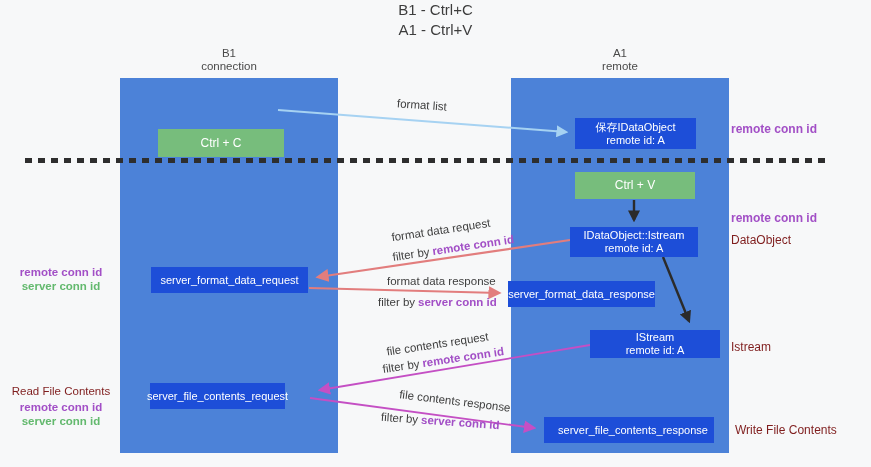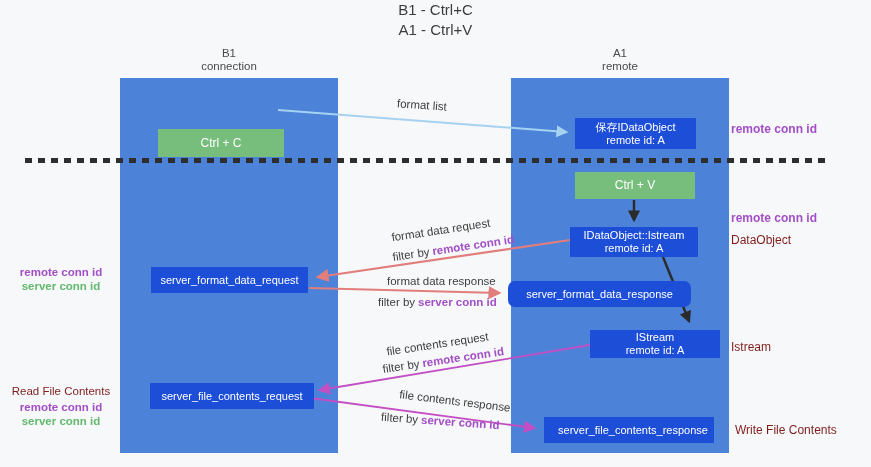--- a/index.html
+++ b/index.html
@@ -28,23 +28,23 @@
   
   .node{display:flex;flex-direction:column;align-items:center;justify-content:center;
     text-align:center;color:#fff;line-height:13px;white-space:nowrap;}
   .node-green{background:#77bd7c;font-size:12px;}
   .node-orange{background:#1d4ed8;font-size:11px;}
   #ctrl-c{left:158px;top:95px;width:126px;height:28px;margin-top:34px;}
   #save-ido{left:575px;top:118px;width:121px;height:31px;}
   #ctrl-v{left:575px;top:172px;width:120px;height:27px;text-align:right;}
   #getdata{left:570px;top:227px;width:128px;height:30px;}
   #fmt-req{left:151px;top:267px;width:157px;height:26px;}
-  #fmt-res{left:508px;top:281px;width:183px;height:26px;border-radius:7px;}
+  #fmt-res{left:508px;top:281px;width:147px;height:26px;}
   #istream{left:590px;top:330px;width:130px;height:28px;}
-  #file-req{left:150px;top:383px;width:164px;height:26px;}
+  #file-req{left:150px;top:383px;width:135px;height:26px;}
   #file-res{left:544px;top:417px;width:162px;height:26px;padding-left:8px;}
   
   .side{font-size:12px;white-space:nowrap;}
   .purple{color:#a24fc6;font-weight:bold;}
   .greentx{color:#63b96e;font-weight:bold;}
   .plain{color:#7f1d1d;font-weight:normal;}
   .left-group{width:112px;text-align:center;font-size:11.5px;line-height:14px;white-space:nowrap;}
   
   .lbl{font-size:11.5px;color:#3e3e3e;white-space:nowrap;}
   .rot-up{transform:rotate(-8.5deg);}

